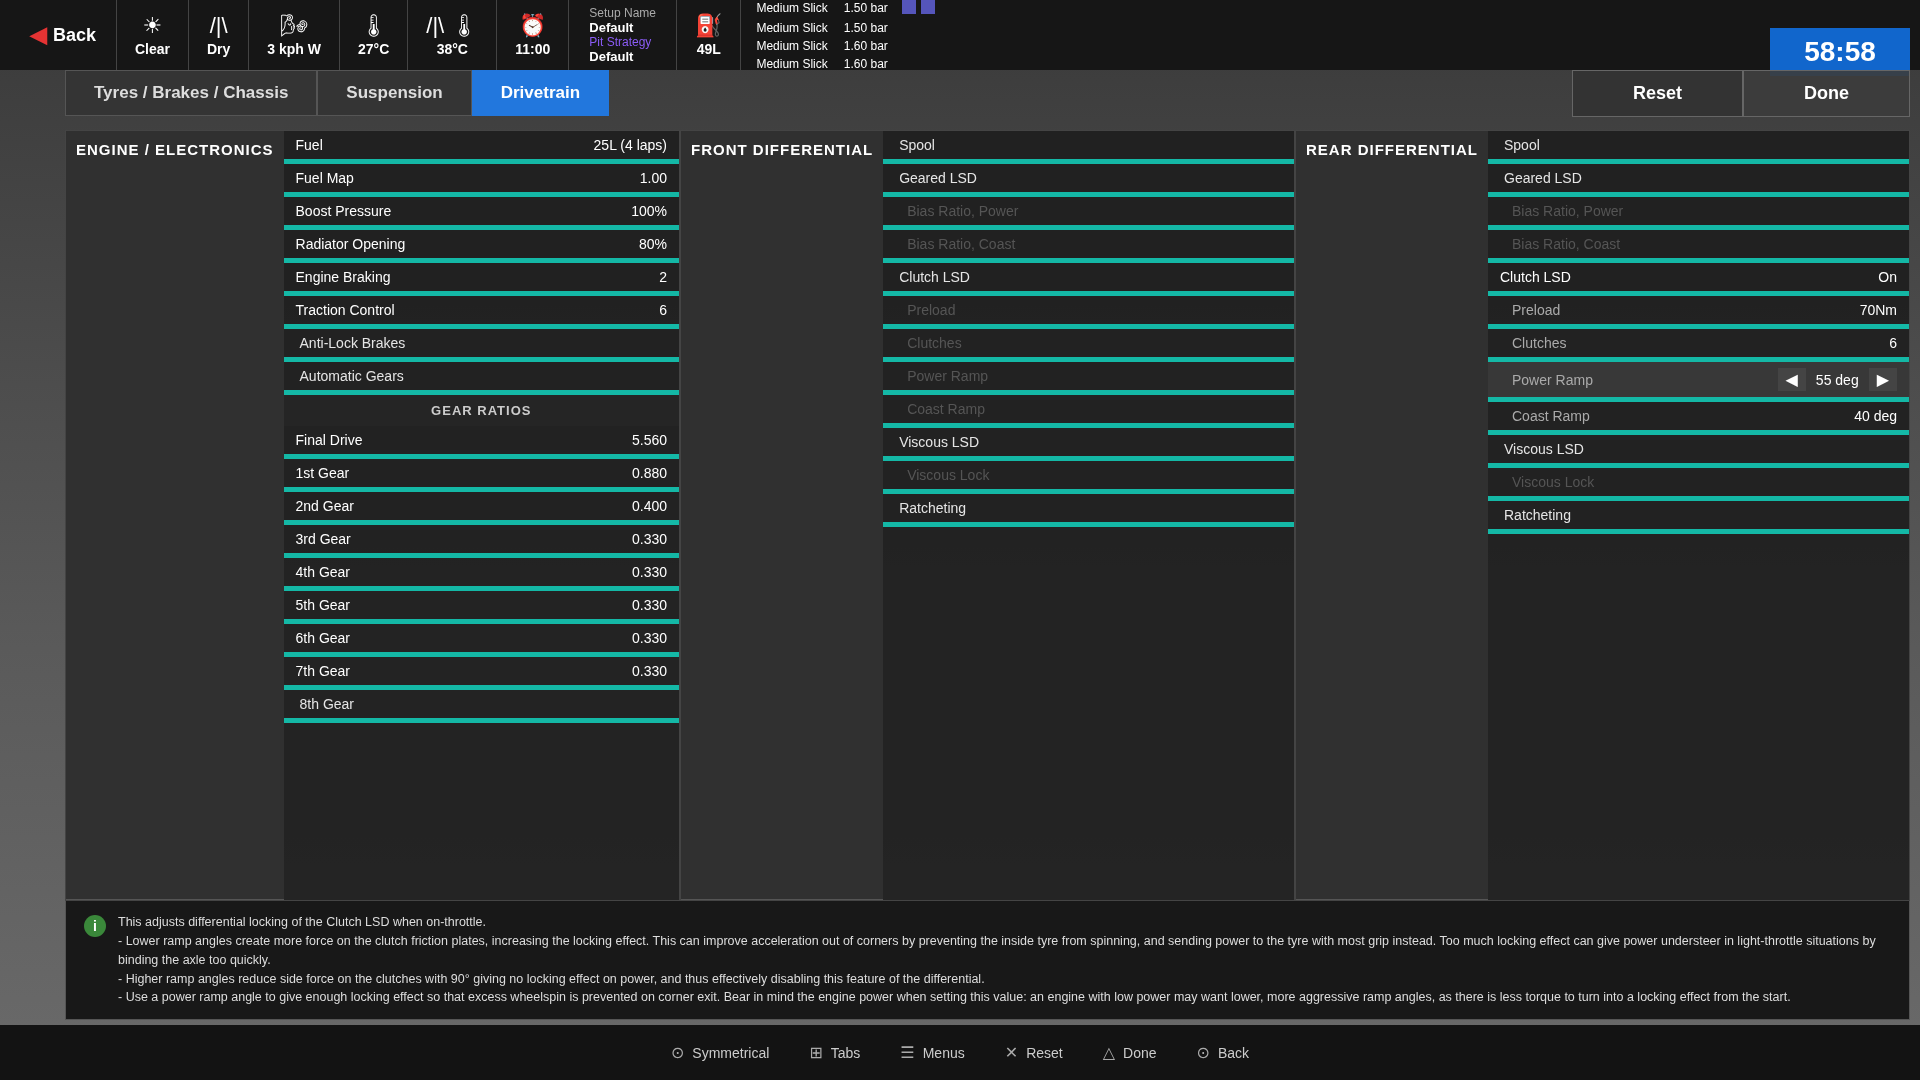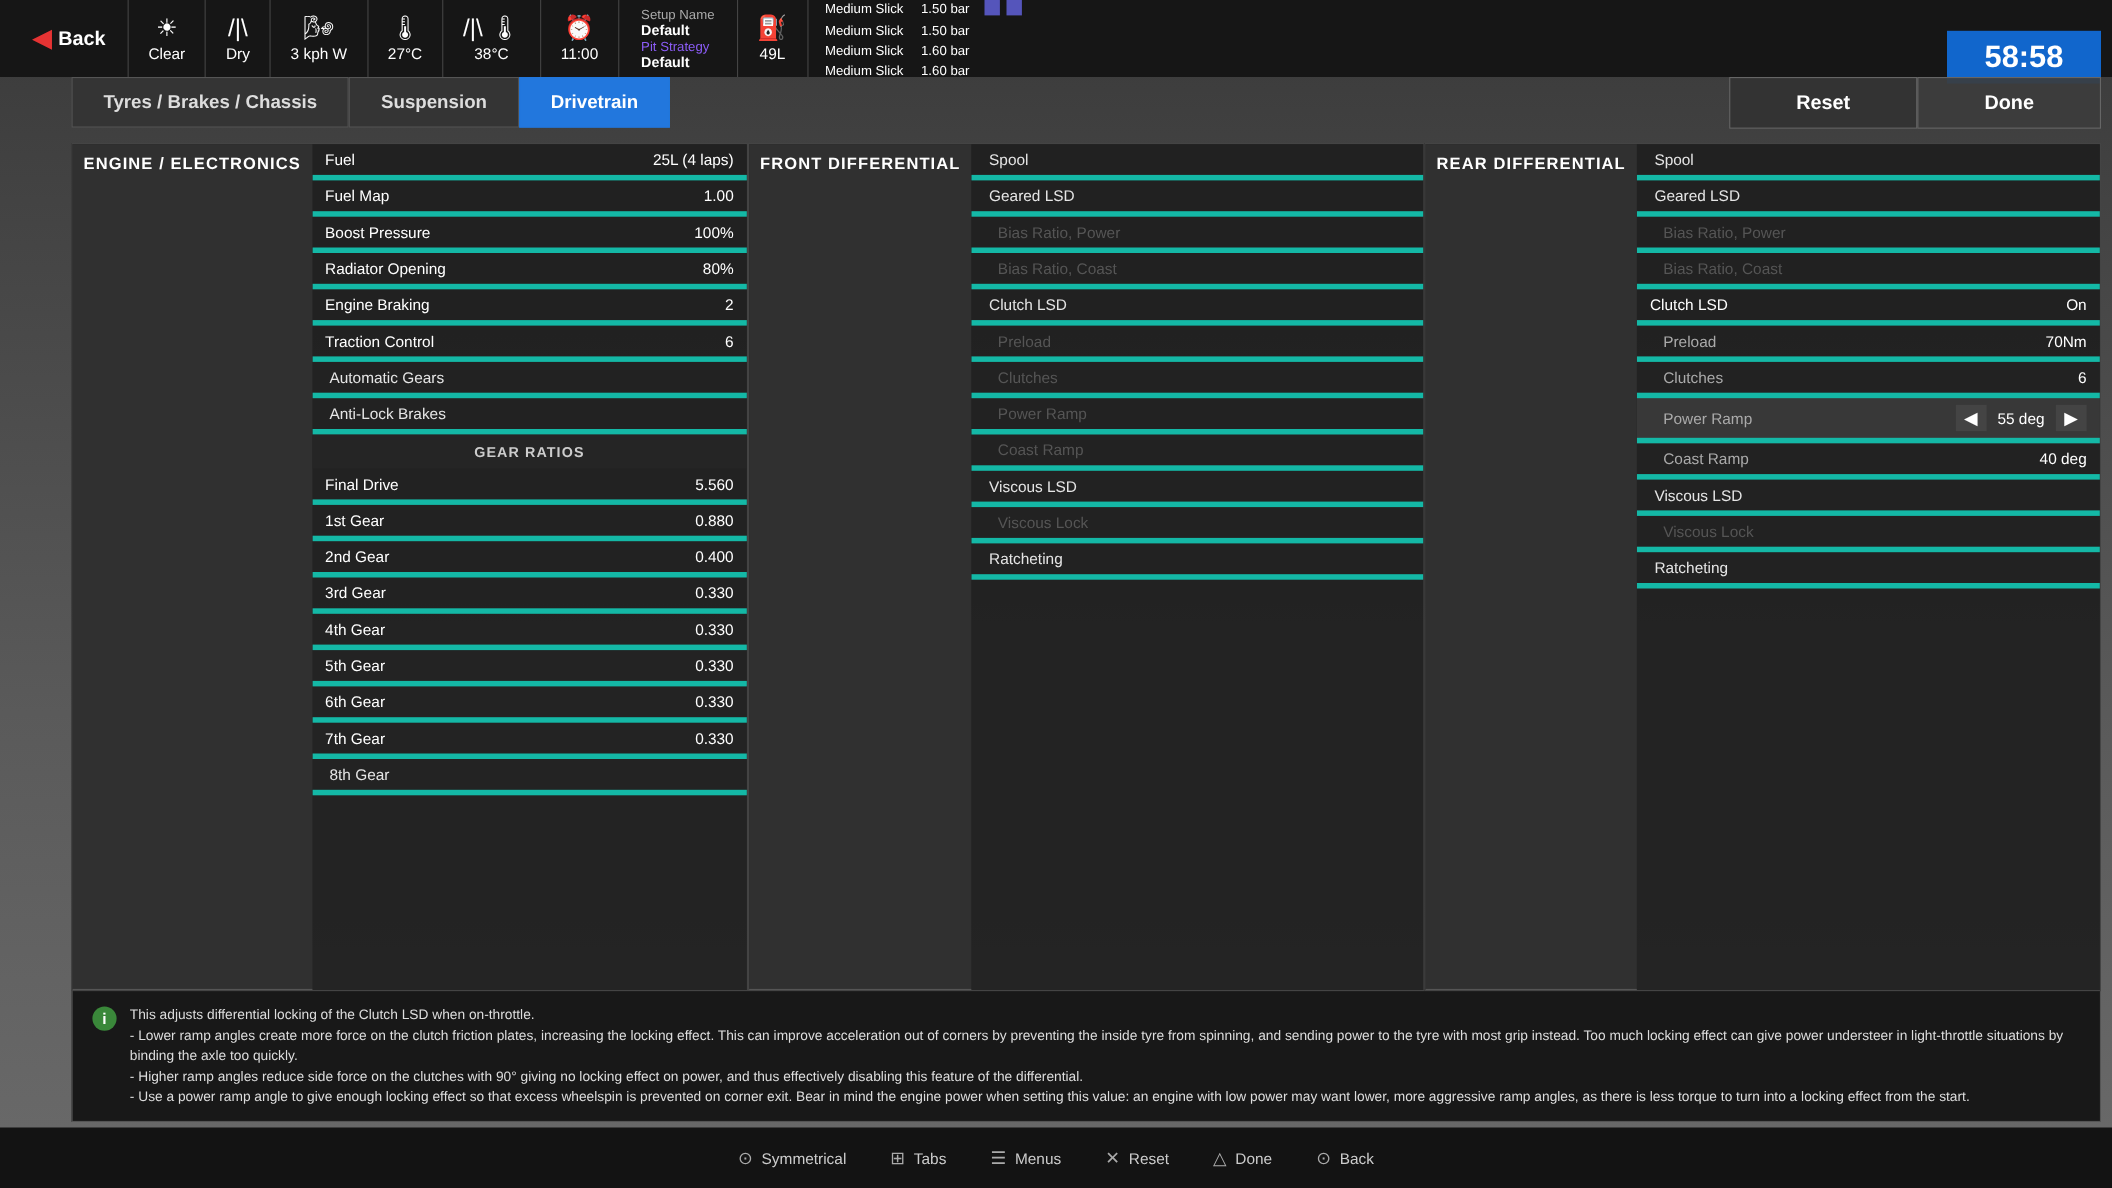--- a/index.html
+++ b/index.html
@@ -63,21 +63,21 @@
       height: 100%;
     }
 
     .top-item .icon {
       font-size: 22px;
       margin-bottom: 2px;
     }
 
     .top-item .value {
       font-size: 14px;
-      font-weight: normal;
+      font-weight: bold;
     }
 
     .setup-info {
       display: flex;
       flex-direction: column;
       padding: 0 20px;
       color: white;
       font-size: 13px;
       border-left: 1px solid #444;
       height: 100%;
@@ -455,25 +455,25 @@
         </div>
         <div class="data-row">
           <span class="label">Engine Braking</span>
           <span class="value">2</span>
         </div>
         <div class="data-row">
           <span class="label">Traction Control</span>
           <span class="value">6</span>
         </div>
         <div class="data-row disabled">
+          <span class="label">Anti-Lock Brakes</span>
+          <span class="value"></span>
+        </div>
+        <div class="data-row disabled">
           <span class="label">Automatic Gears</span>
-          <span class="value"></span>
-        </div>
-        <div class="data-row disabled">
-          <span class="label">Anti-Lock Brakes</span>
           <span class="value"></span>
         </div>
 
         <div class="section-title">GEAR RATIOS</div>
 
         <div class="data-row">
           <span class="label">Final Drive</span>
           <span class="value">5.560</span>
         </div>
         <div class="data-row">

